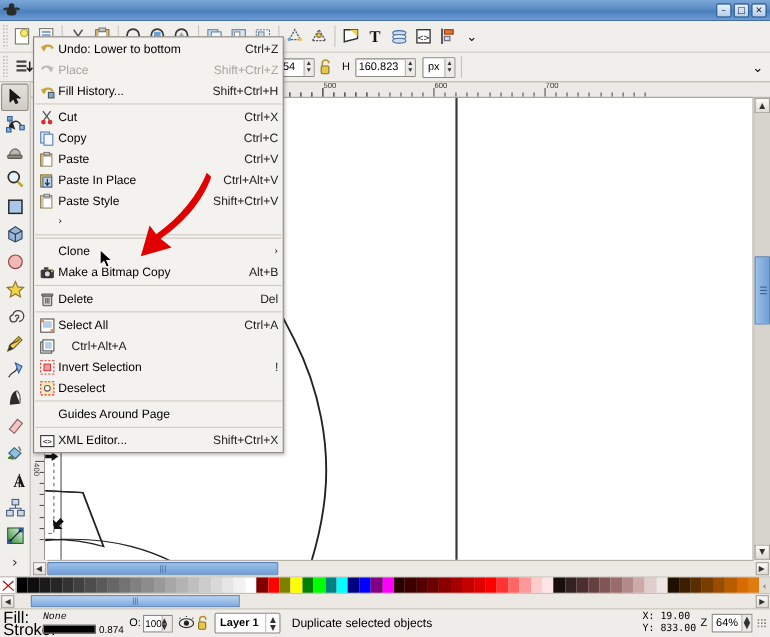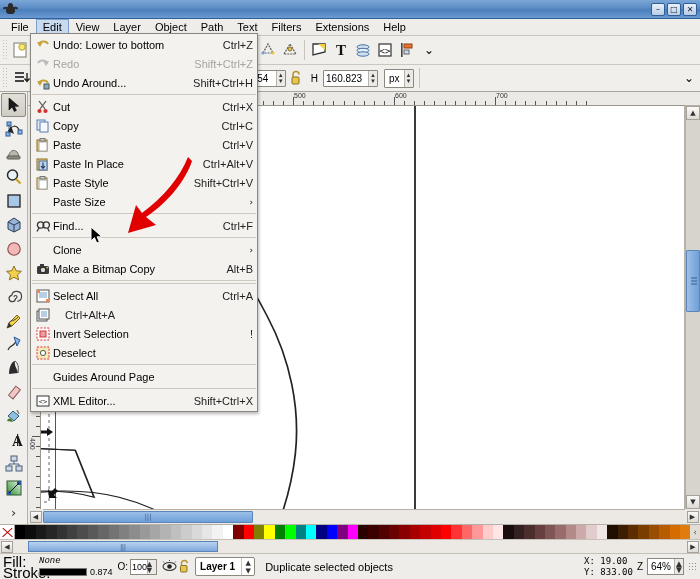--- a/index.html
+++ b/index.html
@@ -298,32 +298,20 @@
       <div class="body"></div>
         <div class="head"></div>
     </div>
     <div class="title-buttons">
       <div class="tbtn">–</div>
       <div class="tbtn">□</div>
       <div class="tbtn">✕</div>
     </div>
   </div>
 
-  <div class="menubar" id="menubar">
-      <div class="menu-item">File</div>
-      <div class="menu-item active">Edit</div>
-      <div class="menu-item">View</div>
-      <div class="menu-item">Layer</div>
-      <div class="menu-item">Object</div>
-      <div class="menu-item">Path</div>
-      <div class="menu-item">Text</div>
-      <div class="menu-item">Filters</div>
-      <div class="menu-item">Extensions</div>
-      <div class="menu-item">Help</div>
-    </div>
 
   <div class="toolbar-cmd">
     <div class="grip"></div>
     <div class="tb-icon">
       <svg width="18" height="18" viewBox="0 0 18 18">
           <rect x="3" y="2" width="12" height="14" fill="#fff" stroke="#7a7a6a"></rect>
           <circle cx="11" cy="6" r="3.2" fill="#f7e96b" stroke="#b3a530"></circle>
         </svg>
     </div>
     <div class="tb-icon">
@@ -983,32 +971,32 @@
         <span class="mlbl">Undo: Lower to bottom</span>
         <span class="macc">Ctrl+Z</span>
       </div>
       <div class="mrow disabled">
         <span class="mico">
           <svg width="14" height="14" viewBox="0 0 14 14">
             <path d="M11 7 C11 3, 4 2, 2 6" fill="none" stroke="#bbb" stroke-width="2"></path>
             <path d="M13 4 L10 9 L7.5 4.5 Z" fill="#bbb"></path>
           </svg>
         </span>
-        <span class="mlbl">Redo</span>
+        <span class="mlbl">Place</span>
         <span class="macc">Shift+Ctrl+Z</span>
       </div>
       <div class="mrow">
         <span class="mico">
           <svg width="14" height="14" viewBox="0 0 14 14">
             <path d="M3 8 C3 4, 10 3, 12 7" fill="none" stroke="#c8a23a" stroke-width="2"></path>
             <path d="M1 5 L4 10 L6.5 5.5 Z" fill="#c8a23a"></path>
             <rect x="8" y="8" width="5" height="5" fill="#8ab" stroke="#456"></rect>
           </svg>
         </span>
-        <span class="mlbl">Undo Around...</span>
+        <span class="mlbl">Fill History...</span>
         <span class="macc">Shift+Ctrl+H</span>
       </div>
       <div class="msep"></div>
       <div class="mrow">
         <span class="mico">
           <svg width="14" height="14" viewBox="0 0 14 14">
             <line x1="3" y1="1" x2="9" y2="9" stroke="#555" stroke-width="1.2"></line>
             <line x1="10" y1="1" x2="4" y2="9" stroke="#555" stroke-width="1.2"></line>
             <circle cx="3.5" cy="11" r="2.1" fill="#d32f2f"></circle>
             <circle cx="9.5" cy="11" r="2.1" fill="#d32f2f"></circle>
@@ -1055,54 +1043,53 @@
             <rect x="1" y="2" width="10" height="11" fill="#efe6d2" stroke="#8a6f2a"></rect>
             <rect x="3" y="4" width="8" height="9" fill="#fff" stroke="#aaa"></rect>
             <rect x="4" y="0.5" width="5" height="2.5" fill="#ccc" stroke="#777"></rect>
           </svg>
         </span>
         <span class="mlbl">Paste Style</span>
         <span class="macc">Shift+Ctrl+V</span>
       </div>
       <div class="mrow">
         <span class="mico"></span>
-        <span class="mlbl">Paste Size</span>
         <span class="marrow">›</span>
       </div>
       <div class="msep"></div>
-      <div class="mrow">
-        <span class="mico">
-          <svg width="14" height="14" viewBox="0 0 14 14">
-            <circle cx="4.6" cy="6" r="3.2" fill="none" stroke="#333" stroke-width="1.3"></circle>
-            <circle cx="10.2" cy="6" r="3.2" fill="none" stroke="#333" stroke-width="1.3"></circle>
-            <path d="M3 9 L1 12.5 M11.6 9 L13.2 12.5" stroke="#333" stroke-width="1.3"></path>
-          </svg>
-        </span>
-        <span class="mlbl">Find...</span>
-        <span class="macc">Ctrl+F</span>
-      </div>
       <div class="msep"></div>
       <div class="mrow">
         <span class="mico"></span>
         <span class="mlbl">Clone</span>
         <span class="marrow">›</span>
       </div>
       <div class="mrow">
         <span class="mico">
           <svg width="14" height="14" viewBox="0 0 14 14">
             <rect x="1" y="4" width="12" height="8" rx="1.5" fill="#3b3b3b"></rect>
             <circle cx="7" cy="8" r="2.8" fill="#d9d9d9" stroke="#222"></circle>
             <rect x="4" y="2" width="4" height="2" fill="#3b3b3b"></rect>
             <circle cx="11.2" cy="5.6" r="0.9" fill="#e8c84a"></circle>
           </svg>
         </span>
         <span class="mlbl">Make a Bitmap Copy</span>
         <span class="macc">Alt+B</span>
       </div>
       <div class="msep"></div>
+      <div class="mrow">
+        <span class="mico">
+          <svg width="14" height="14" viewBox="0 0 14 14">
+            <rect x="3" y="4" width="8" height="9" rx="1" fill="#cfcfcf" stroke="#555"></rect>
+            <rect x="2" y="2.3" width="10" height="1.8" rx="0.6" fill="#9e9e9e" stroke="#555"></rect>
+            <path d="M5.5 6 L5.5 11 M7 6 L7 11 M8.5 6 L8.5 11" stroke="#666"></path>
+          </svg>
+        </span>
+        <span class="mlbl">Delete</span>
+        <span class="macc">Del</span>
+      </div>
       <div class="msep"></div>
       <div class="mrow">
         <span class="mico">
           <svg width="14" height="14" viewBox="0 0 14 14">
             <rect x="1" y="1" width="12" height="12" fill="#fff" stroke="#555"></rect>
             <rect x="3" y="3" width="8" height="6" fill="#b8cde6"></rect>
             <rect x="1" y="1" width="3" height="3" fill="#e85"></rect>
             <rect x="10" y="10" width="3" height="3" fill="#e85"></rect>
           </svg>
         </span>

